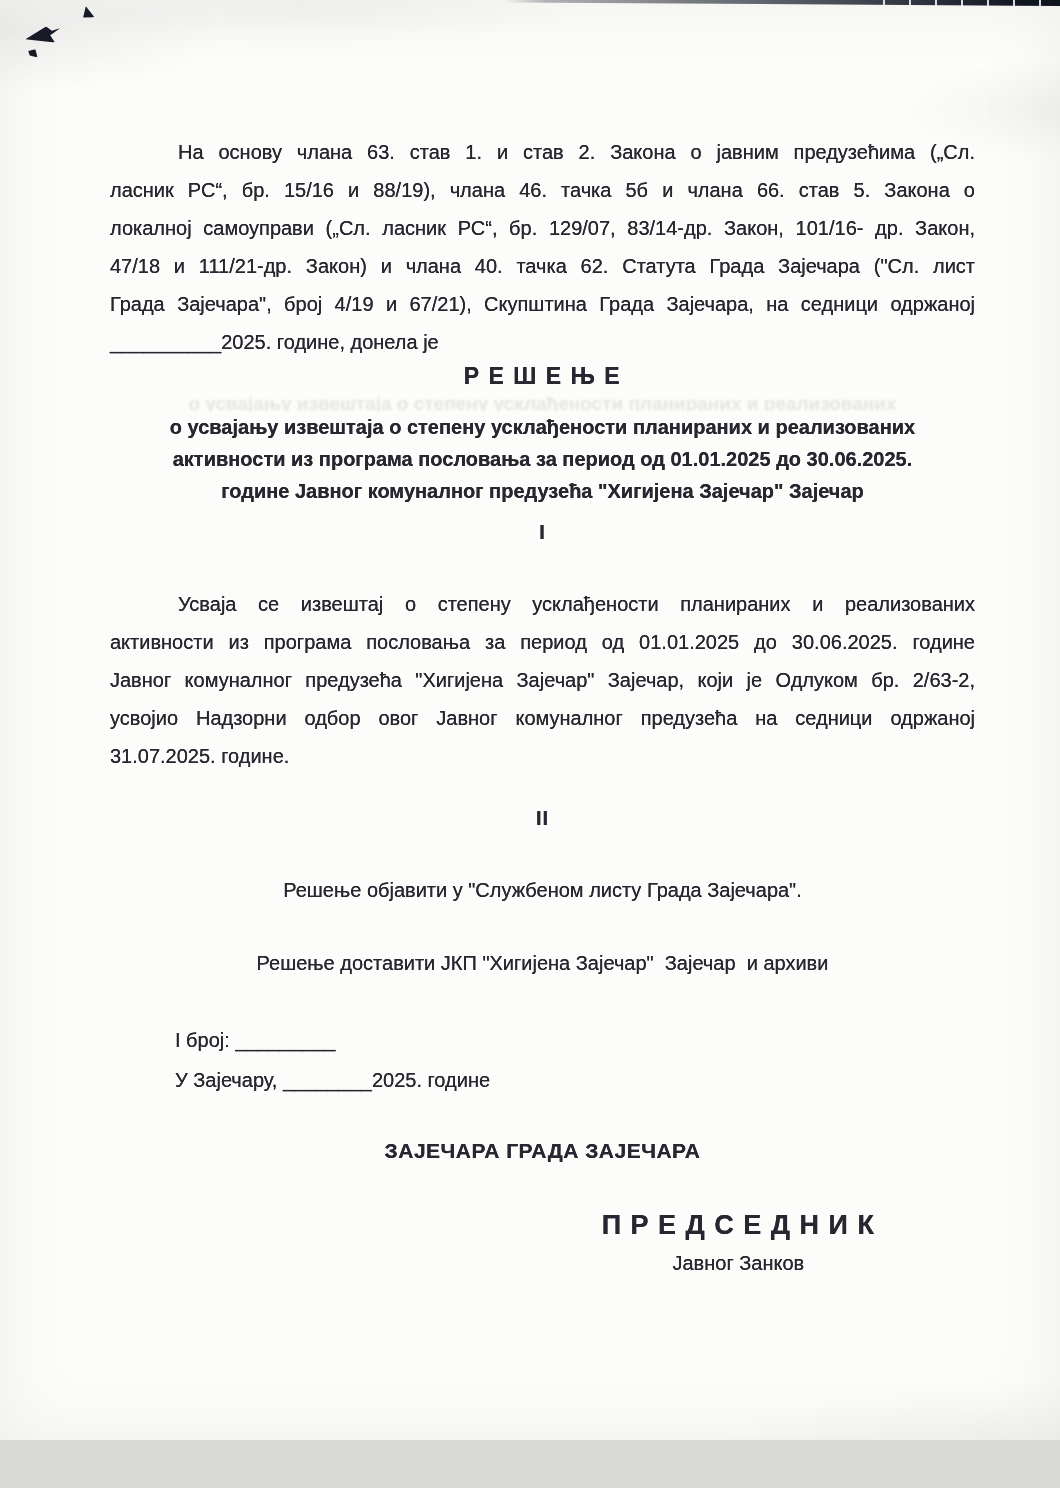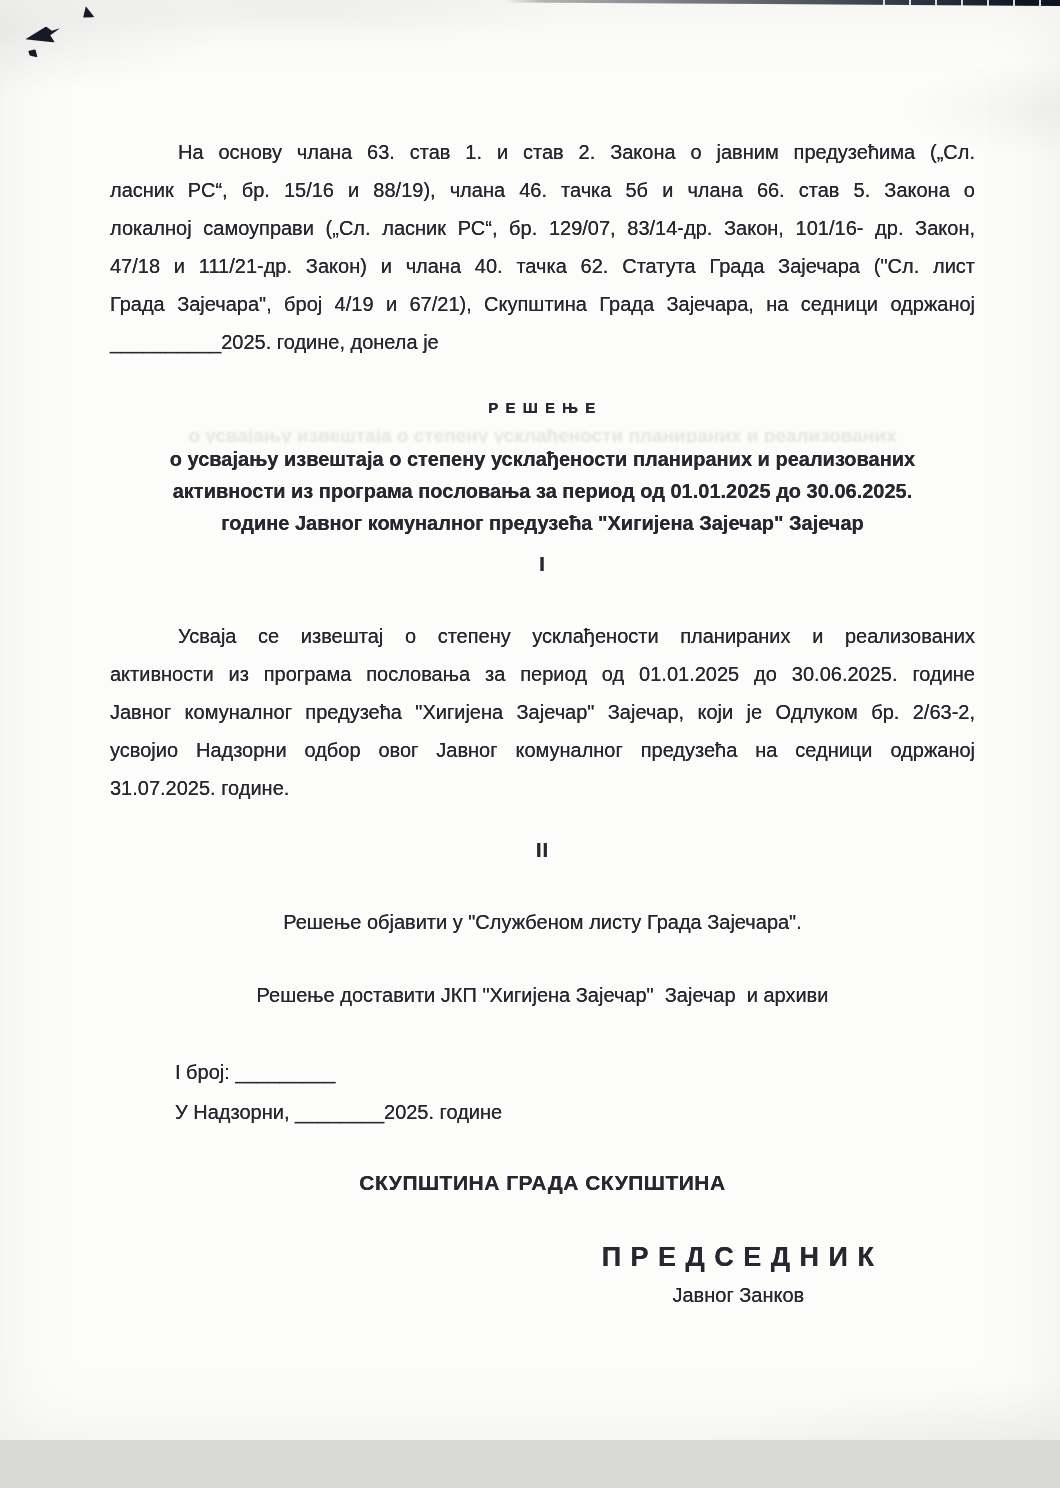--- a/index.html
+++ b/index.html
@@ -24,21 +24,21 @@
     font-family:"Liberation Sans","DejaVu Sans",sans-serif;
     font-size:20px;
     overflow:hidden;
   }
   .content{padding:133px 85px 0 110px;}
   .bline{line-height:38px;}
   .justify{text-align:justify;text-align-last:justify;word-spacing:-1px;}
   .indent{text-indent:68px;}
   .title-line{
     font-weight:700;text-align:center;letter-spacing:1.5px;
-    line-height:30px;margin-top:32px;font-size:15px;
+    line-height:30px;font-size:23px;
   }
   .ghost-line{
     height:14px;overflow:hidden;margin-top:6px;
     opacity:0.13;filter:blur(1.2px);
     font-weight:700;text-align:center;line-height:14px;font-size:19px;
     color:#5a5a60;
   }
   .subtitle-line{font-weight:700;text-align:center;line-height:32px;}
   .numeral{
     text-align:center;font-weight:600;line-height:30px;letter-spacing:1px;
@@ -129,22 +129,22 @@
 
     <div class="numeral numeral-2">II</div>
 
     <div class="centered-line publish-line">Решење објавити у "Службеном листу Града Зајечара".</div>
 
 
     <div class="centered-line deliver-line">Решење доставити ЈКП "Хигијена Зајечар"  Зајечар  и архиви</div>
 
     <div>
       <div class="sig-line sig-first">I број: _________</div>
-      <div class="sig-line">У Надзорни, ________2025. године</div>
-      <div class="assembly-line">СКУПШТИНА ГРАДА СКУПШТИНА</div>
+      <div class="sig-line">У Зајечару, ________2025. године</div>
+      <div class="assembly-line">ЗАЈЕЧАРА ГРАДА ЗАЈЕЧАРА</div>
       <div class="president-block">
         <div class="president-title">П Р Е Д С Е Д Н И К</div>
         <div class="president-name">Јавног Занков</div>
       </div>
     </div>
 
   </div>
 </div>
 
 </body></html>

